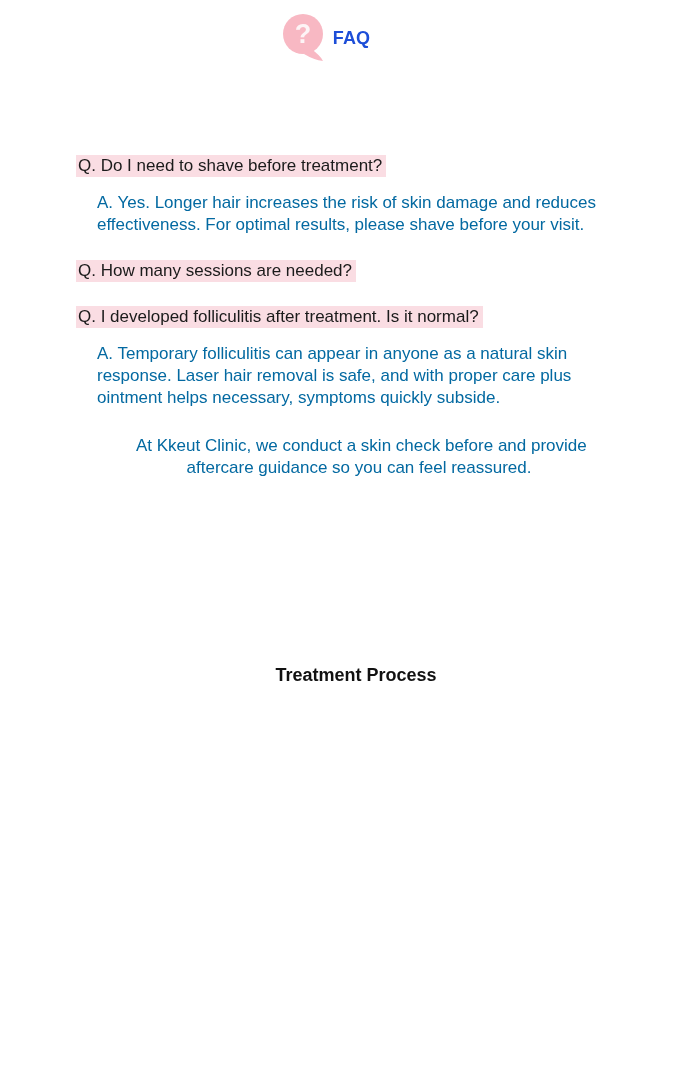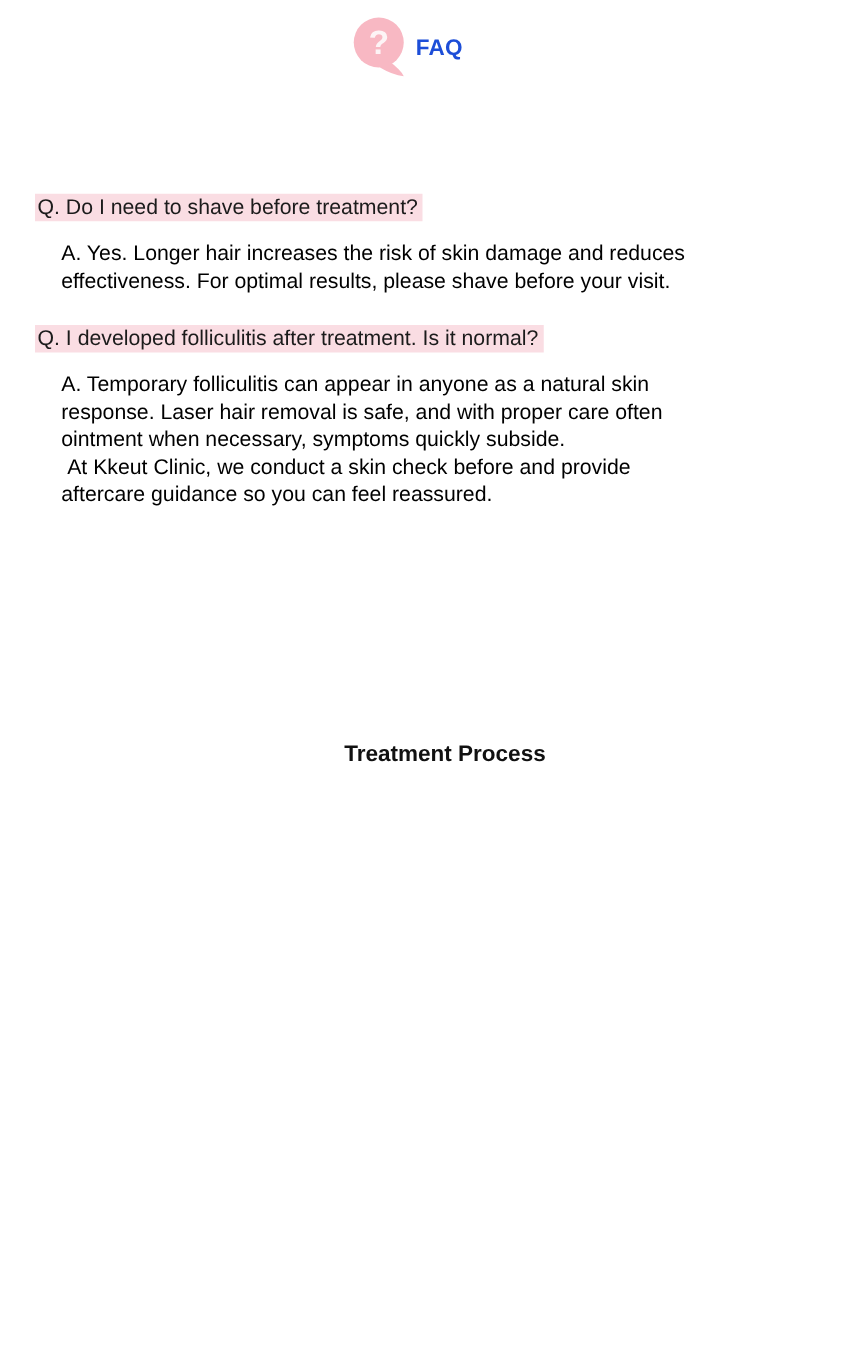--- a/index.html
+++ b/index.html
@@ -34,43 +34,43 @@
     font-size: 18px;
     font-weight: 700;
     letter-spacing: 0.2px;
     margin-left: 9px;
     color: #1d4ed8;
   }
 
   
   .faq-list {
     margin-top: 93px;
-    padding: 0 56px 0 28px;
+    padding: 0 56px 0 76px;
   }
   .faq-item { margin-bottom: 24px; }
   .faq-item:last-child { margin-bottom: 0; }
   .question-row { margin-bottom: 15px; }
   .q-highlight {
     display: inline-block;
     font-size: 17px;
     line-height: 22px;
     background: var(--highlight);
     padding: 0 4px 0 2px;
     color: var(--ink);
   }
   .answers { margin-left: 21px; }
   .answer {
     margin: 0;
     max-width: 524px;
     font-size: 17px;
     line-height: 22px;
-    color: #000000;
+    color: #0369a1;
     white-space: pre-wrap;
   }
-  .answer + .answer { margin-top: 0; }
+  .answer + .answer { margin-top: 26px; text-align: center; }
 
   
   .section-title {
     margin-top: 185px;
     text-align: center;
     font-size: 18px;
     font-weight: 700;
     line-height: 22px;
     color: #111111;
     position: relative;
@@ -96,27 +96,30 @@
     </div>
     <div class="answers">
         <p class="answer">A. Yes. Longer hair increases the risk of skin damage and reduces effectiveness. For optimal results, please shave before your visit.</p>
       </div>
   </section>
 
   <section class="faq-item">
   </section>
 
   <section class="faq-item">
+    <div class="question-row">
+      <span class="q-highlight">Q. How many sessions are needed?</span>
+    </div>
   </section>
 
 
   <section class="faq-item">
     <div class="question-row">
       <span class="q-highlight">Q. I developed folliculitis after treatment. Is it normal?</span>
     </div>
     <div class="answers">
-        <p class="answer">A. Temporary folliculitis can appear in anyone as a natural skin response. Laser hair removal is safe, and with proper care often ointment when necessary, symptoms quickly subside.</p>
+        <p class="answer">A. Temporary folliculitis can appear in anyone as a natural skin response. Laser hair removal is safe, and with proper care plus ointment helps necessary, symptoms quickly subside.</p>
         <p class="answer"> At Kkeut Clinic, we conduct a skin check before and provide aftercare guidance so you can feel reassured.</p>
       </div>
   </section>
 </main>
 
 <div class="section-title">Treatment Process</div>
 
 </body></html>

